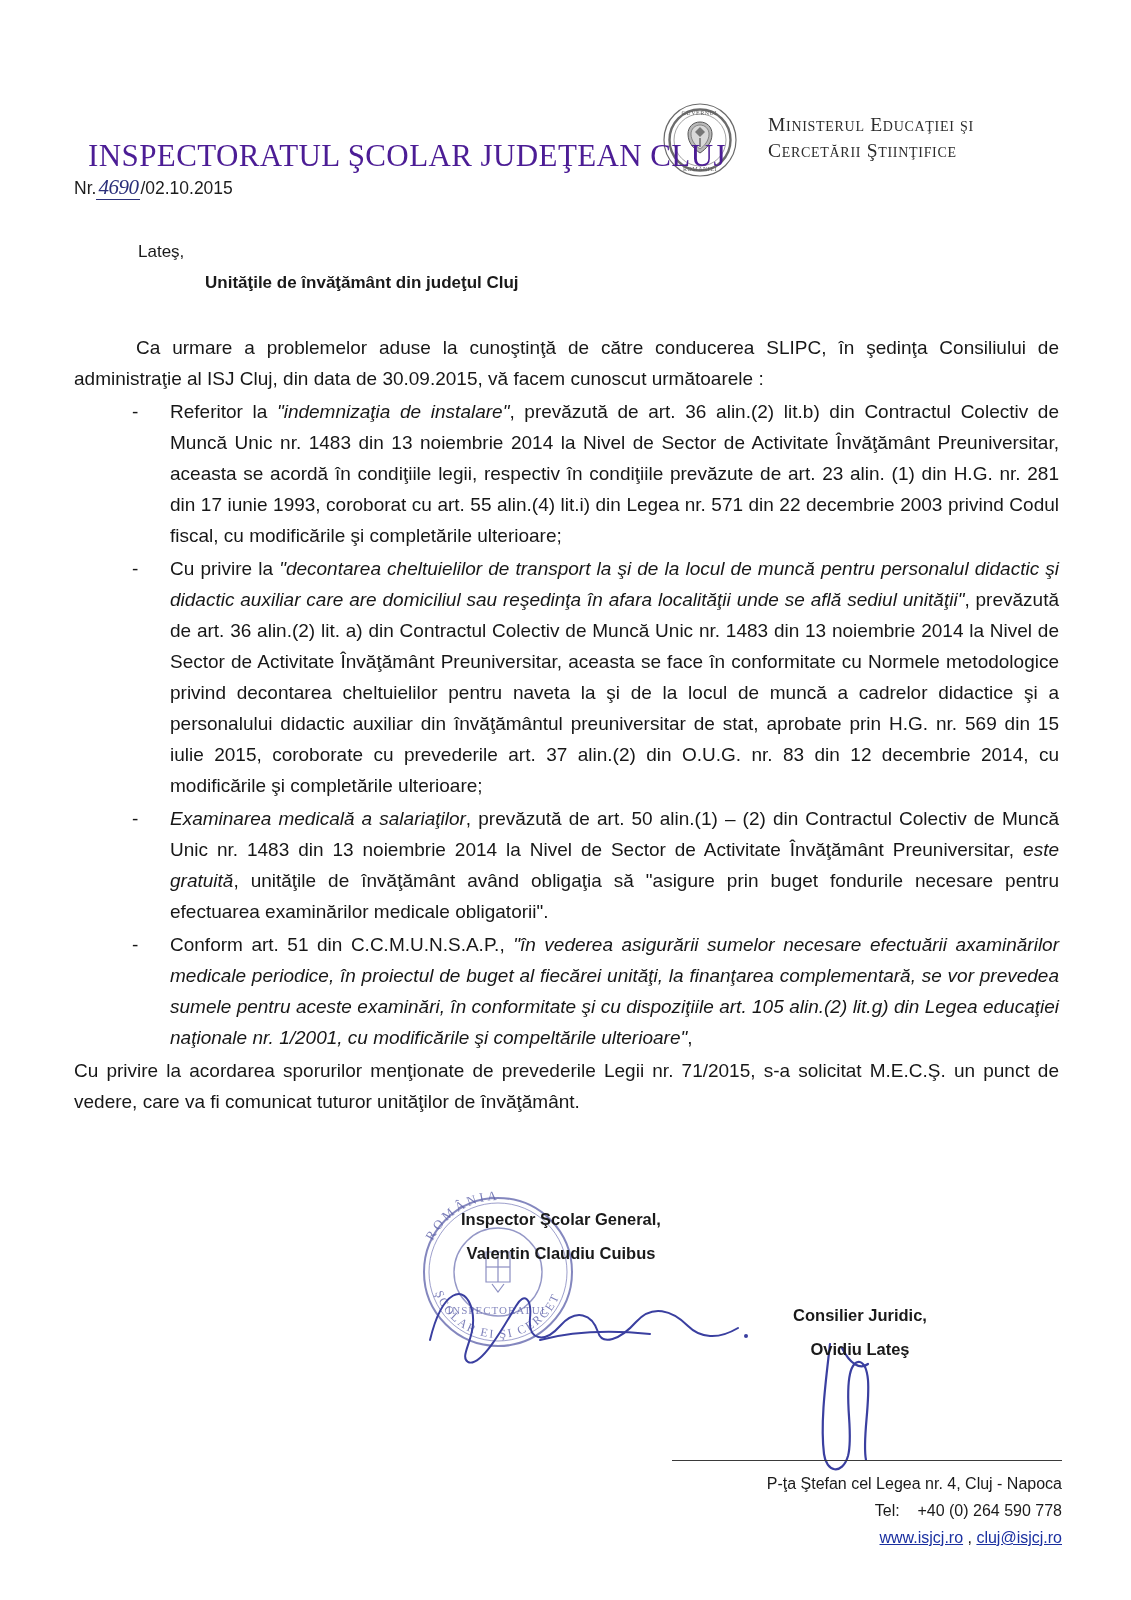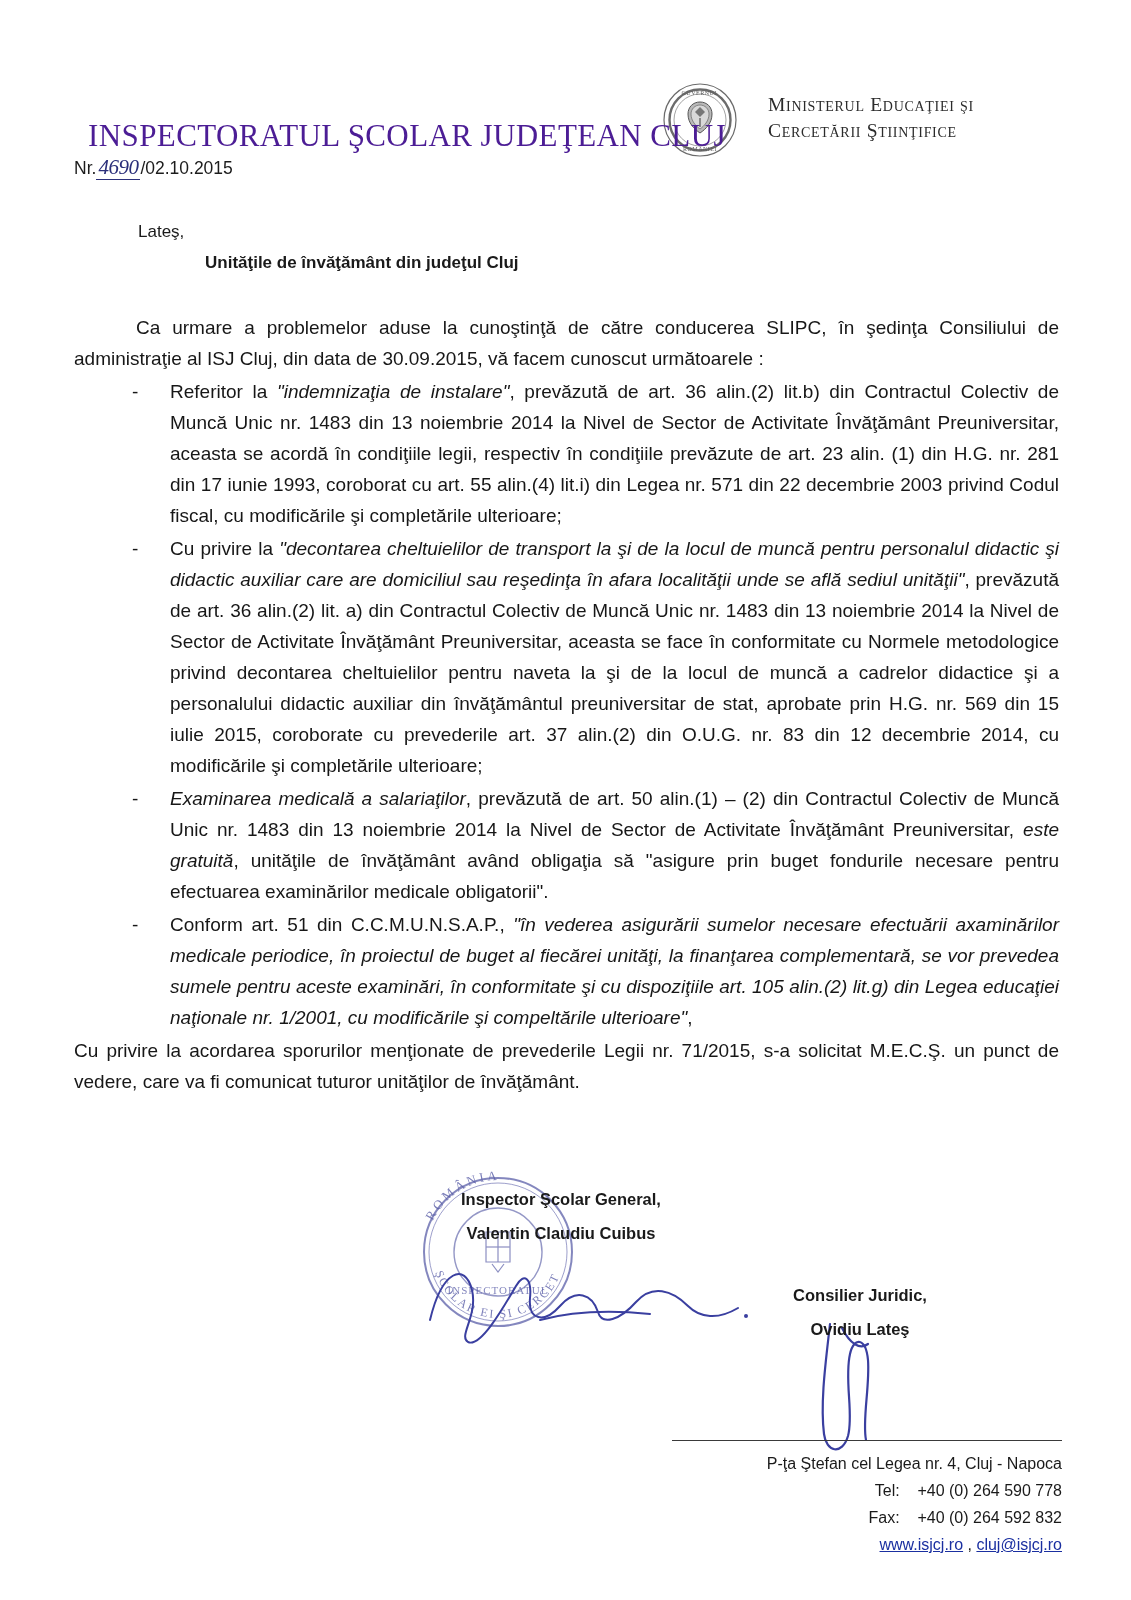--- a/index.html
+++ b/index.html
@@ -13,20 +13,21 @@
     position: relative;
     font-family: "Liberation Sans", sans-serif;
     color: #1a1a1a;
     overflow: hidden;
   }
 
   .page {
     position: absolute;
     inset: 0;
     padding: 6px;
+    margin-top: 20px;
   }
 
   
   .header {
     position: absolute;
     top: 40px;
     left: 0;
     right: 0;
     height: 110px;
   }
@@ -316,22 +317,17 @@
 
   <div class="footer-rule"></div>
   <div class="footer">
     <span class="row">P-ţa Ştefan cel Legea nr. 4, Cluj - Napoca</span>
     <span class="row">
       <span>Tel:</span>
       &nbsp;&nbsp;
       <span>+40 (0) 264 590 778</span>
     </span>
     <span class="row">
-      <span>Fax:</span>
-      &nbsp;&nbsp;
-      <span>+40 (0) 264 592 832</span>
-    </span>
-    <span class="row">
       <a class="link" href="#">www.isjcj.ro</a><span> , </span><a class="link" href="#">cluj@isjcj.ro</a>
     </span>
   </div>
 
 </div>
 
 </body></html>

